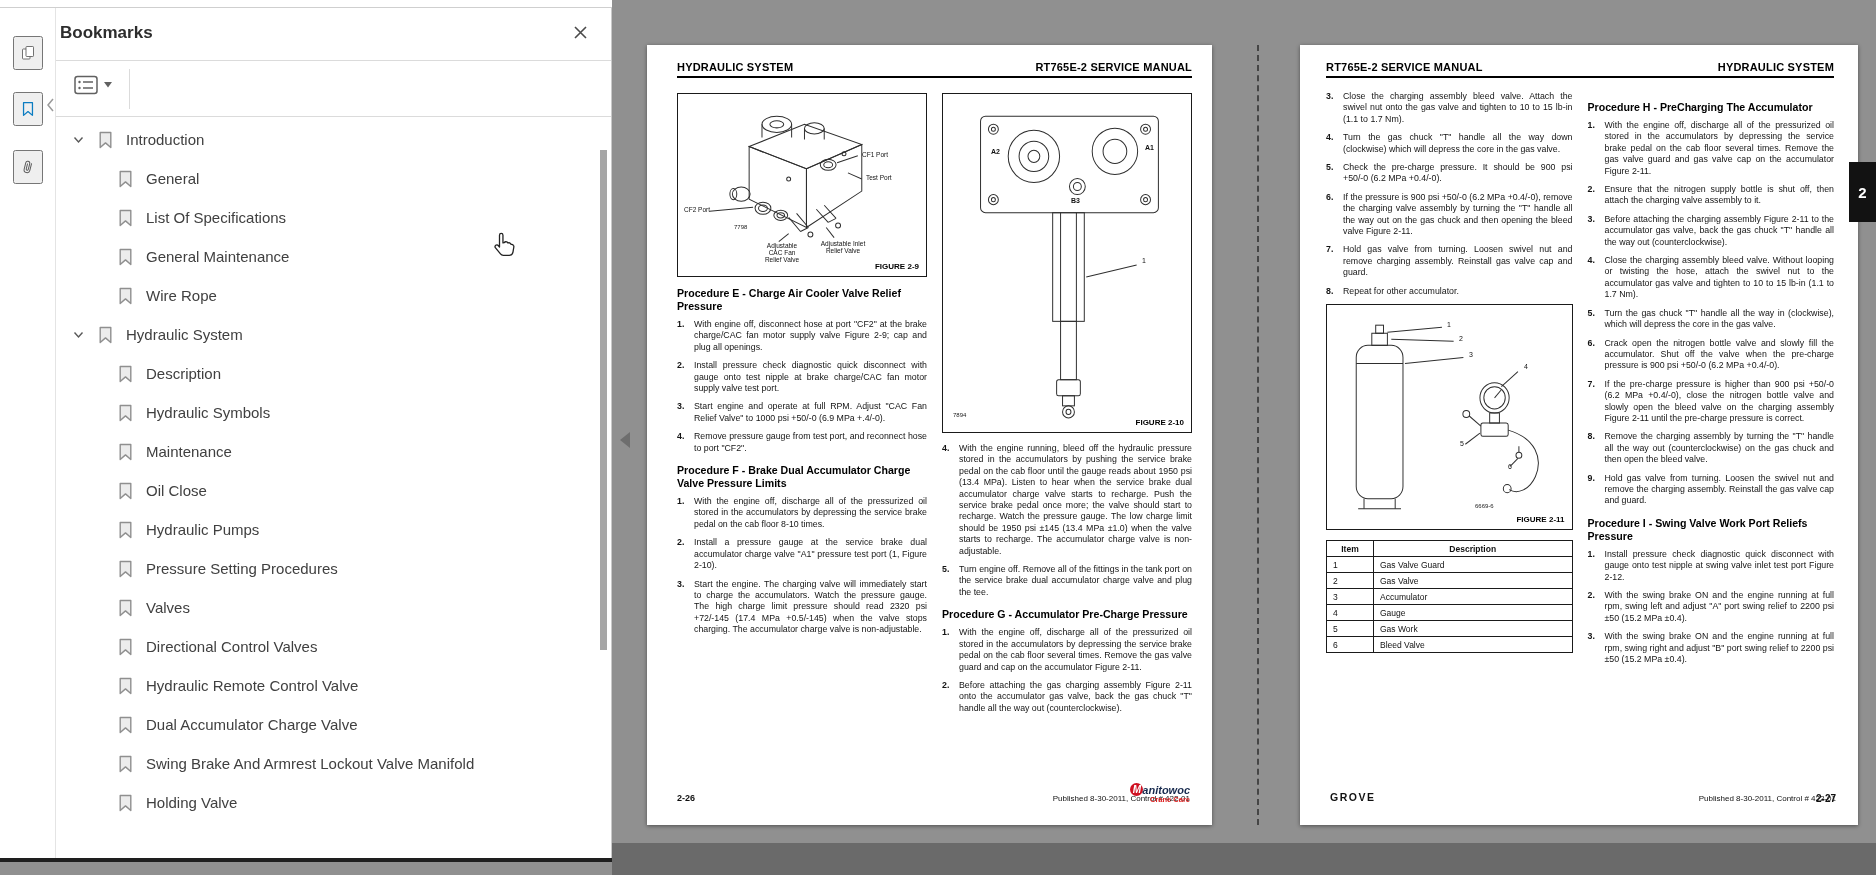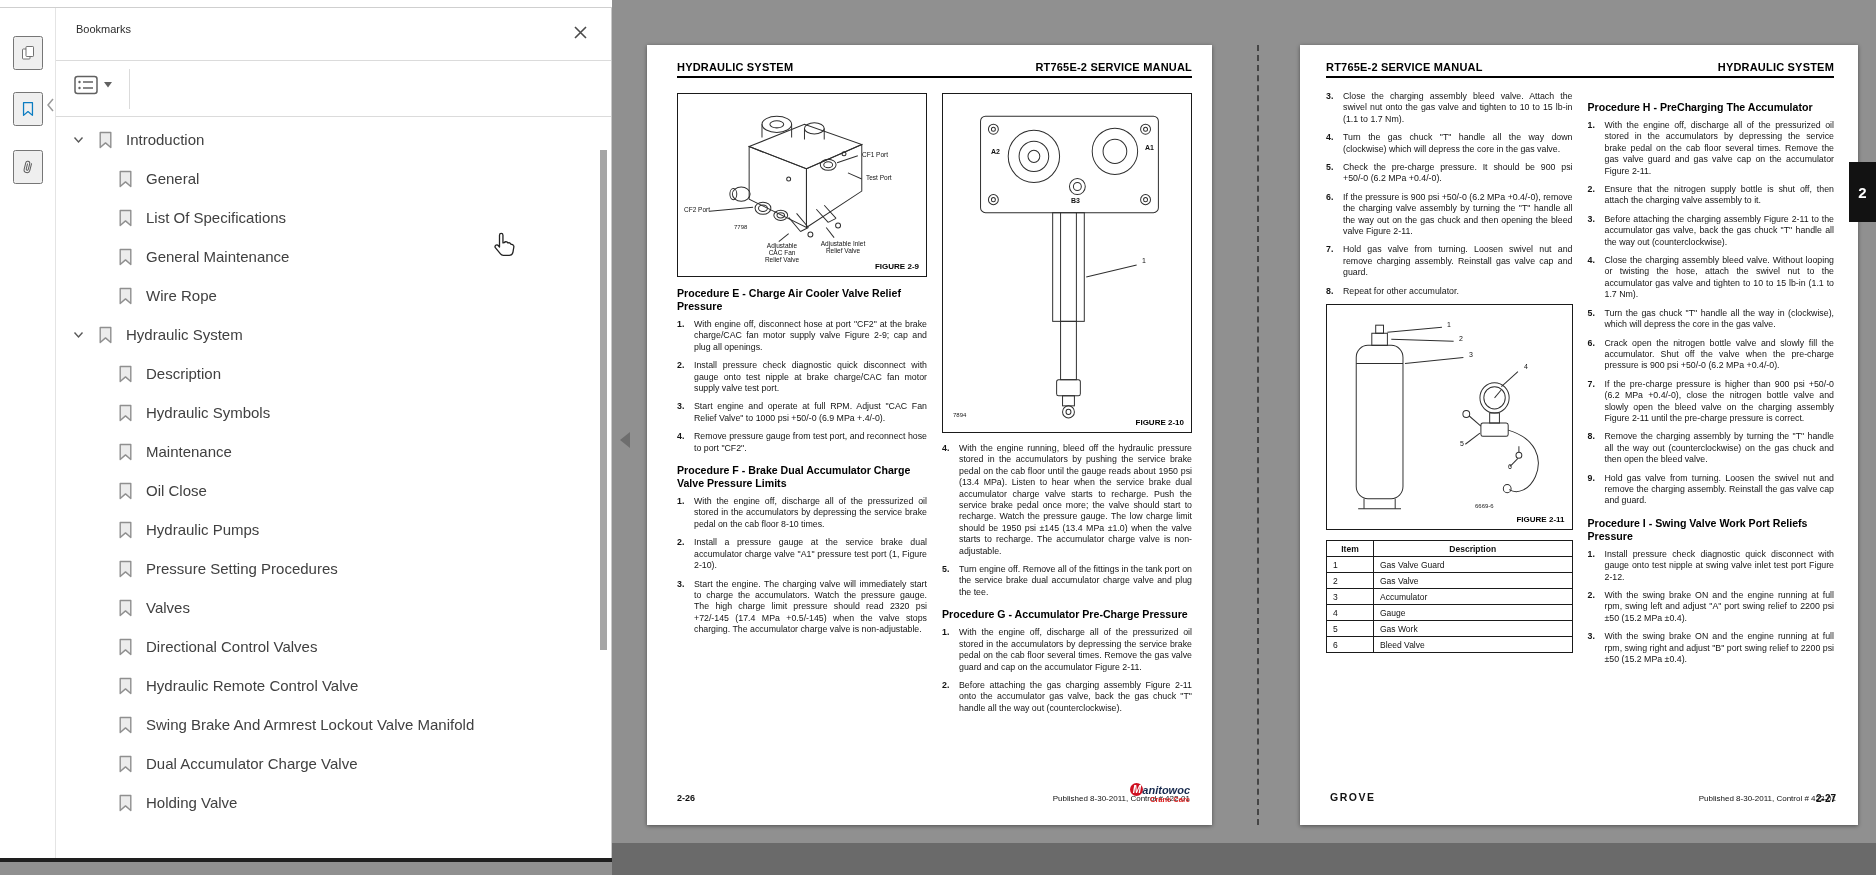--- a/index.html
+++ b/index.html
@@ -9,21 +9,21 @@
   
   #left-ui{position:absolute;left:0;top:0;width:612px;height:858px;background:#fff;}
   #left-ui .top-line{position:absolute;left:0;top:7px;width:100%;height:1px;background:#cfcfcf;}
   #rail{position:absolute;left:0;top:8px;width:55px;height:850px;border-right:1px solid #e4e4e4;}
   .rail-btn{position:absolute;left:13px;width:30px;height:34px;display:flex;align-items:center;justify-content:center;}
   #panel-right-border{position:absolute;right:0;top:0;width:1px;height:100%;background:#c9c9c9;}
 
   
   #panel{position:absolute;left:56px;top:8px;width:556px;height:850px;background:#fff;}
   #panel-header{position:absolute;left:0;top:0;width:100%;height:52px;border-bottom:1px solid #dbdbdb;}
-  #panel-title{position:absolute;left:20px;top:15px;font-size:11px;color:#2d2d2d;font-weight:400;}
+  #panel-title{position:absolute;left:4px;top:15px;font-size:17px;color:#2d2d2d;font-weight:700;}
   #panel-close{position:absolute;right:22px;top:15px;width:20px;height:20px;background:none;border:none;padding:2px;cursor:pointer;}
   #panel-toolbar{position:absolute;left:0;top:53px;width:100%;height:55px;border-bottom:1px solid #dbdbdb;}
   #bm-options{position:absolute;left:18px;top:14px;display:flex;align-items:center;gap:5px;background:none;border:none;padding:0;cursor:pointer;}
   #toolbar-vdiv{position:absolute;left:73px;top:8px;width:1px;height:40px;background:#dbdbdb;}
   #bm-list{position:absolute;left:0;top:112px;width:540px;height:738px;overflow:hidden;}
   .bm-row{display:flex;align-items:center;height:39px;padding-left:17px;white-space:nowrap;}
   .bm-row.lvl1{padding-left:62px;}
   .bm-chev{width:25px;flex:0 0 25px;display:flex;align-items:center;}
   .bm-ic{width:15px;flex:0 0 15px;margin-right:13px;display:flex;align-items:center;}
   .bm-label{font-size:15px;color:#404040;overflow:hidden;text-overflow:ellipsis;}
@@ -263,29 +263,29 @@
               </svg>
             </span>
             <span class="bm-label">Hydraulic Remote Control Valve</span>
           </div>
           <div class="bm-row lvl1">
             <span class="bm-ic">
               <svg width="15" height="18" viewBox="0 0 15 18">
                 <path d="M2.2 1.5 h10.6 v15 l-5.3 -4.6 l-5.3 4.6 z" fill="#ececec" stroke="#8f8f8f" stroke-width="1.4" stroke-linejoin="round"></path>
               </svg>
             </span>
+            <span class="bm-label">Dual Accumulator Charge Valve</span>
+          </div>
+          <div class="bm-row lvl1">
+            <span class="bm-ic">
+              <svg width="15" height="18" viewBox="0 0 15 18">
+                <path d="M2.2 1.5 h10.6 v15 l-5.3 -4.6 l-5.3 4.6 z" fill="#ececec" stroke="#8f8f8f" stroke-width="1.4" stroke-linejoin="round"></path>
+              </svg>
+            </span>
             <span class="bm-label">Swing Brake And Armrest Lockout Valve Manifold</span>
-          </div>
-          <div class="bm-row lvl1">
-            <span class="bm-ic">
-              <svg width="15" height="18" viewBox="0 0 15 18">
-                <path d="M2.2 1.5 h10.6 v15 l-5.3 -4.6 l-5.3 4.6 z" fill="#ececec" stroke="#8f8f8f" stroke-width="1.4" stroke-linejoin="round"></path>
-              </svg>
-            </span>
-            <span class="bm-label">Dual Accumulator Charge Valve</span>
           </div>
           <div class="bm-row lvl1">
             <span class="bm-ic">
               <svg width="15" height="18" viewBox="0 0 15 18">
                 <path d="M2.2 1.5 h10.6 v15 l-5.3 -4.6 l-5.3 4.6 z" fill="#ececec" stroke="#8f8f8f" stroke-width="1.4" stroke-linejoin="round"></path>
               </svg>
             </span>
             <span class="bm-label">Holding Valve</span>
           </div>
         </div>

